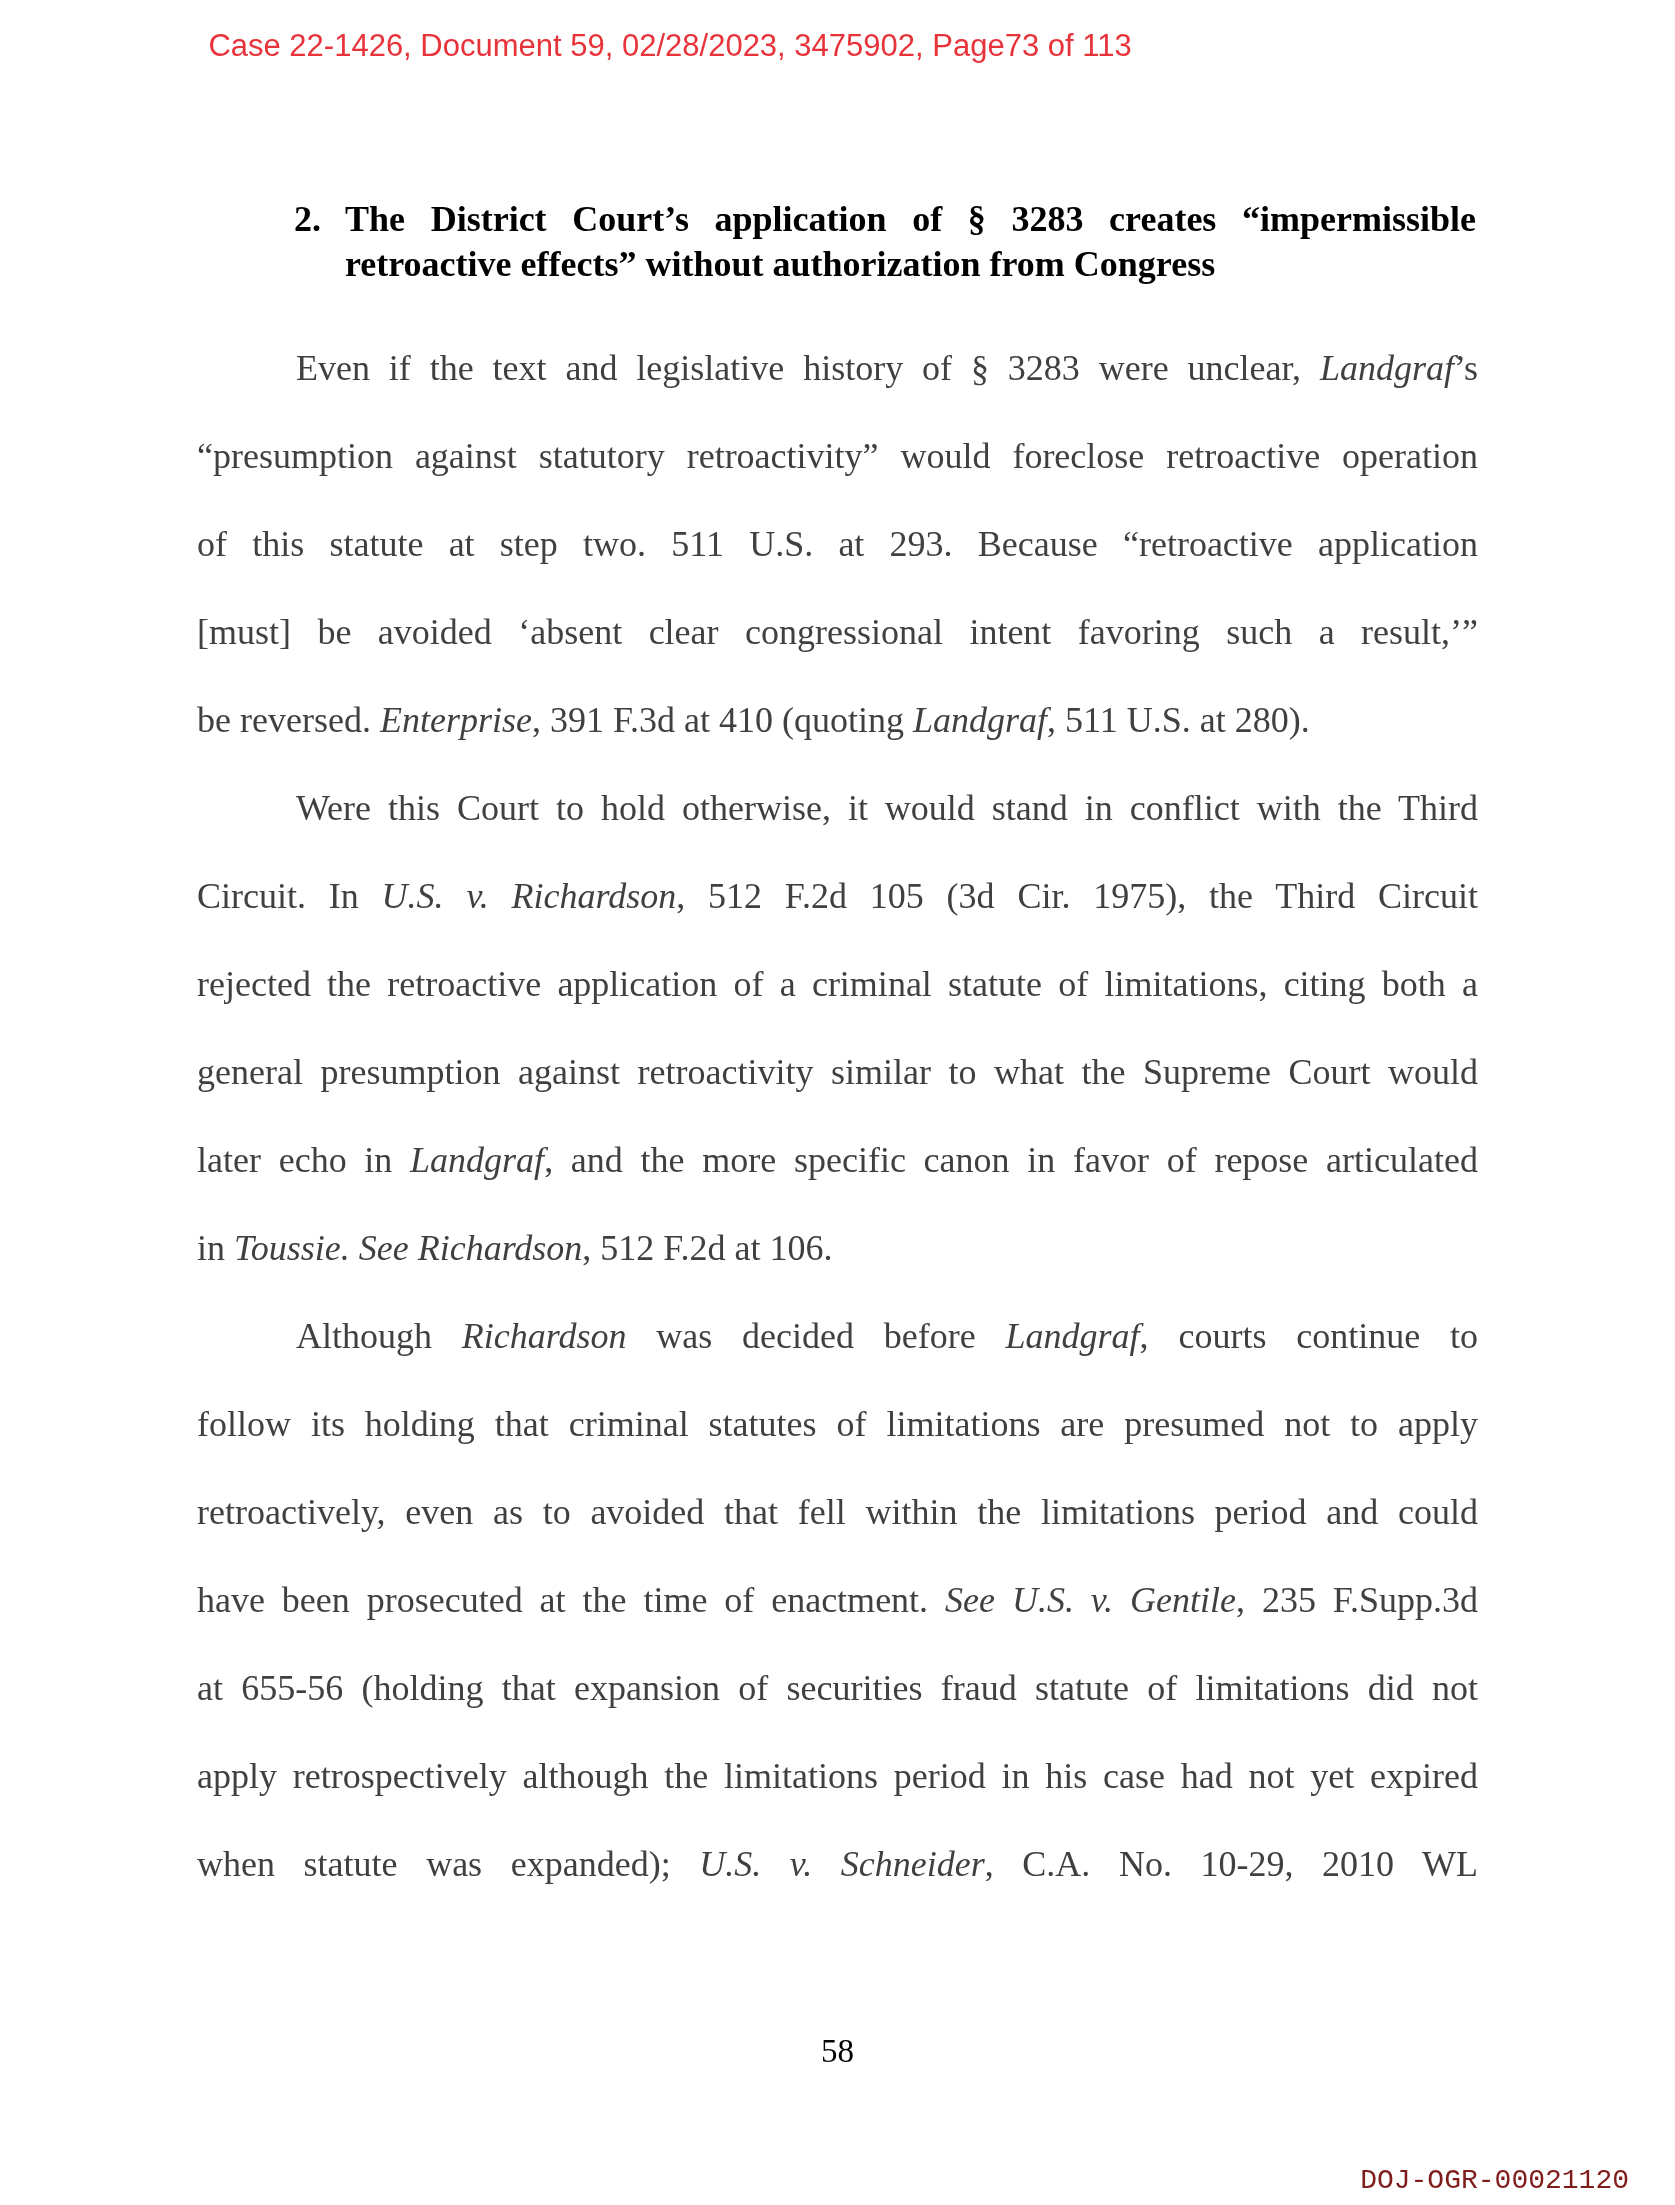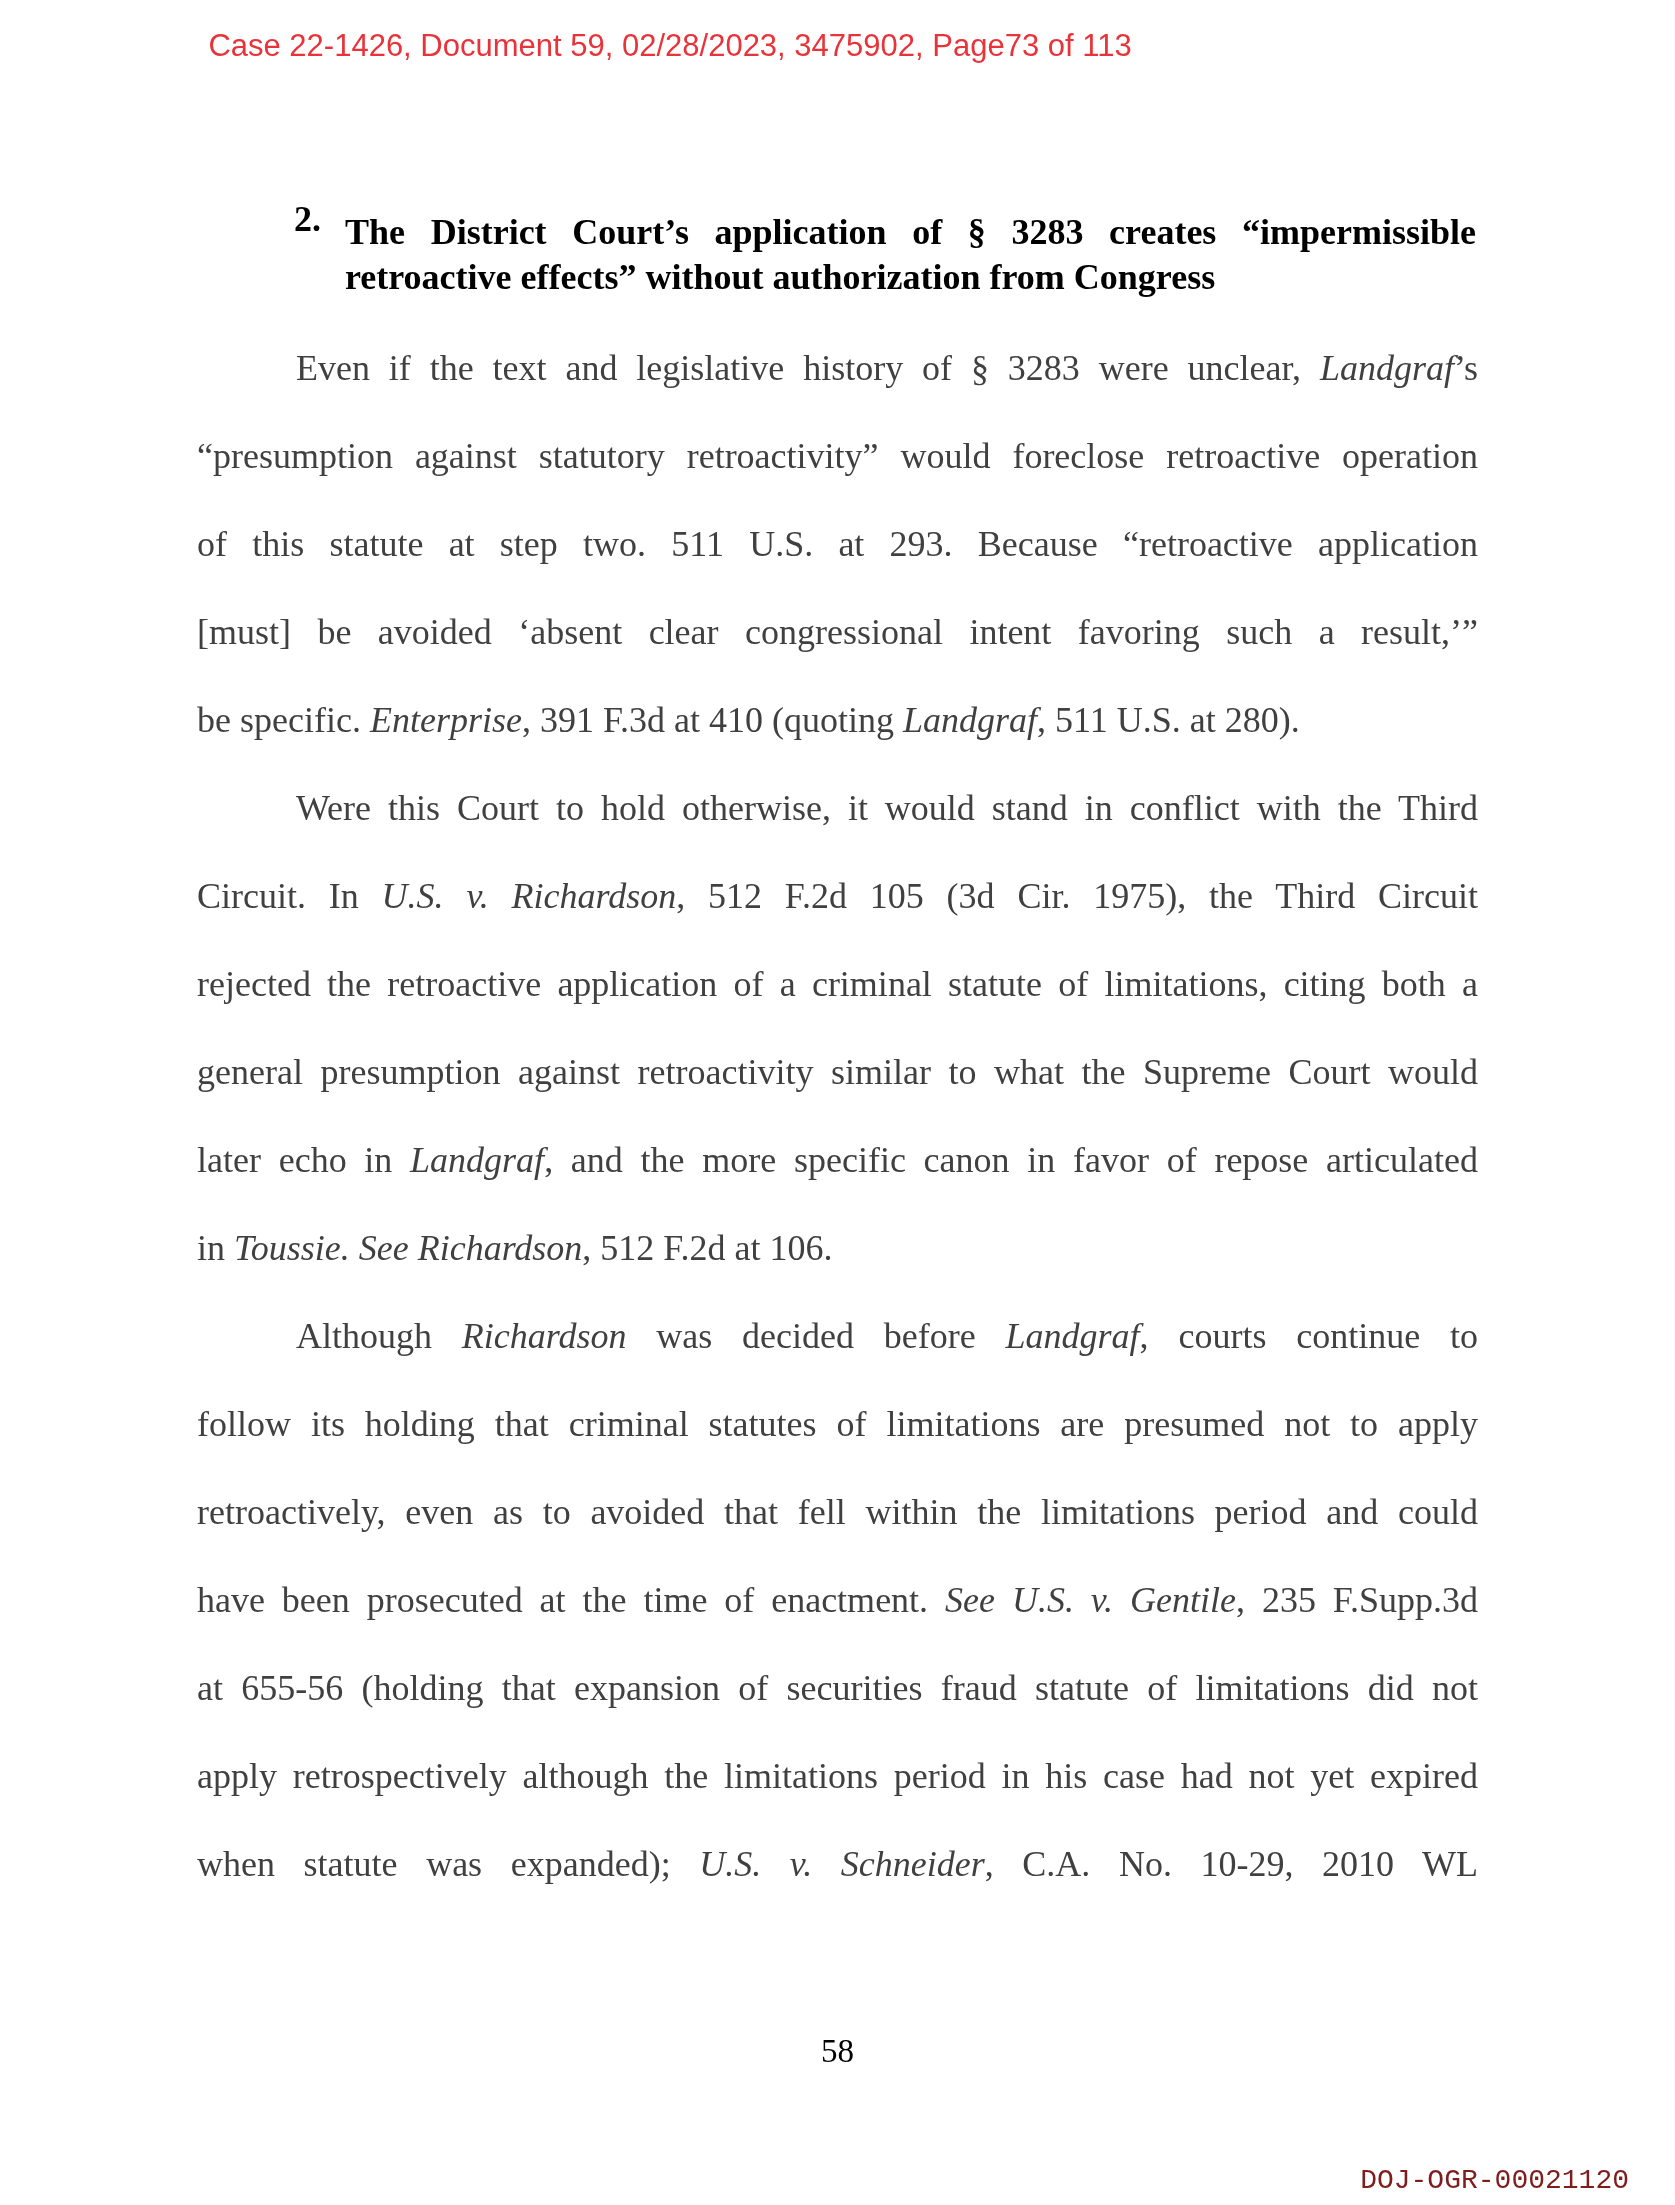--- a/index.html
+++ b/index.html
@@ -8,21 +8,21 @@
       position: absolute; top: 28px; left: 0; width: 1340px; text-align: center;
       font-family: "Liberation Sans", sans-serif; font-size: 31px; color: #e8333a;
       letter-spacing: 0px;
     }
     .heading {
       position: absolute; left: 294px; top: 197px; width: 1182px;
       font-family: "Liberation Serif", serif; font-weight: bold; font-size: 36px;
       line-height: 45px; color: #000;
     }
     .heading .num { position: absolute; left: 0; top: 0; }
-    .heading .text { margin-left: 51px; text-align: justify; text-align-last: left; margin-top: 13px; }
+    .heading .text { margin-left: 51px; text-align: justify; text-align-last: left; }
     .body-text {
       position: absolute; left: 197px; top: 324px; width: 1281px;
       font-family: "Liberation Serif", serif; font-size: 36px; line-height: 88px; color: #404040;
     }
     .para { margin: 0; text-align: justify; }
     .line { display: block; text-align: justify; text-align-last: justify; height: 88px; white-space: nowrap; }
     .line.last { text-align-last: left; }
     .line.indent { padding-left: 99px; }
     i { font-style: italic; }
     .page-number {
@@ -43,21 +43,21 @@
   <span class="num">2.</span>
   <div class="text">The District Court’s application of § 3283 creates “impermissible retroactive effects” without authorization from Congress</div>
 </div>
 
 <div class="body-text" id="body-text">
     <div class="para">
       <span class="line indent"><span>Even if the text and legislative history of § 3283 were unclear, </span><i>Landgraf</i><span>’s</span></span>
       <span class="line"><span>“presumption against statutory retroactivity” would foreclose retroactive operation</span></span>
       <span class="line"><span>of this statute at step two.  511 U.S. at 293.  Because “retroactive application</span></span>
       <span class="line"><span>[must] be avoided ‘absent clear congressional intent favoring such a result,’”</span></span>
-      <span class="line last"><span>be specific.  </span><i>Enterprise</i><span>, 391 F.3d at 410 (quoting </span><i>Landgraf</i><span>, 511 U.S. at 280).</span></span>
+      <span class="line last"><span>be reversed.  </span><i>Enterprise</i><span>, 391 F.3d at 410 (quoting </span><i>Landgraf</i><span>, 511 U.S. at 280).</span></span>
     </div>
     <div class="para">
       <span class="line indent"><span>Were this Court to hold otherwise, it would stand in conflict with the Third</span></span>
       <span class="line"><span>Circuit.  In </span><i>U.S. v. Richardson</i><span>, 512 F.2d 105 (3d Cir. 1975), the Third Circuit</span></span>
       <span class="line"><span>rejected the retroactive application of a criminal statute of limitations, citing both a</span></span>
       <span class="line"><span>general presumption against retroactivity similar to what the Supreme Court would</span></span>
       <span class="line"><span>later echo in </span><i>Landgraf</i><span>, and the more specific canon in favor of repose articulated</span></span>
       <span class="line last"><span>in </span><i>Toussie.  See Richardson</i><span>, 512 F.2d at 106.</span></span>
     </div>
     <div class="para">

